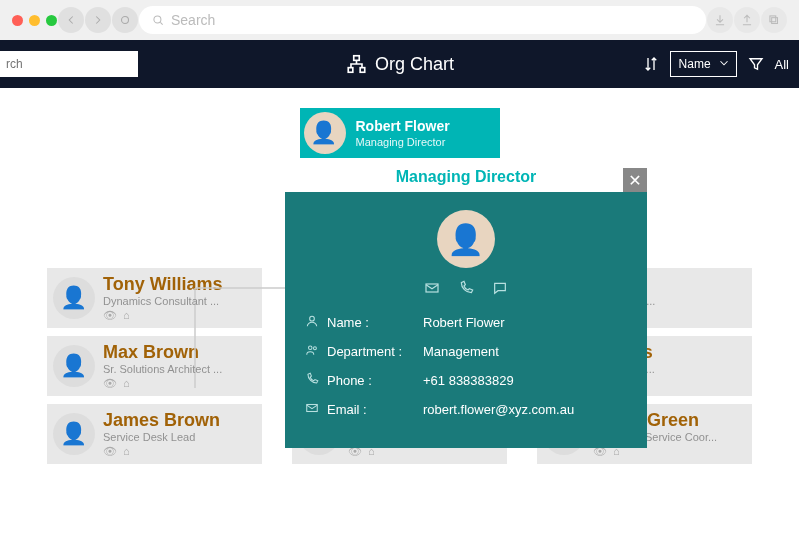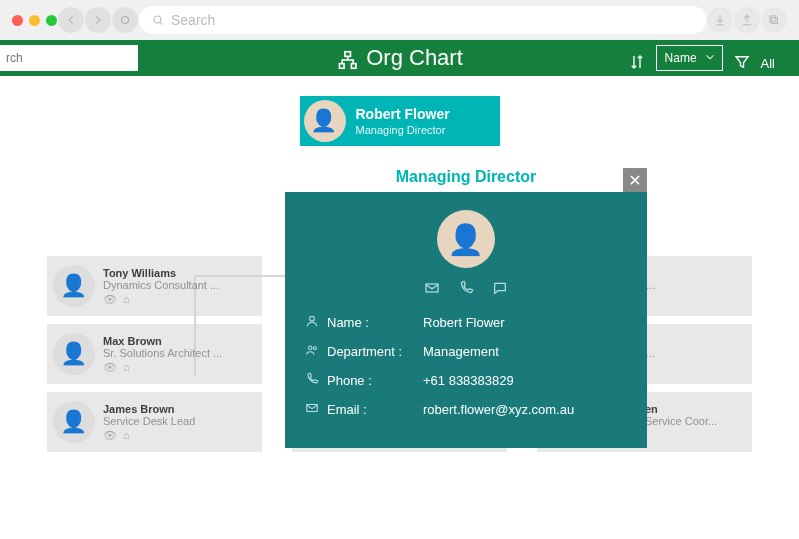--- a/index.html
+++ b/index.html
@@ -6,39 +6,39 @@
 body{background:#fff;width:799px;height:539px;overflow:hidden;position:relative}
 .browser-chrome{height:40px;background:#f0f0f0;display:flex;align-items:center;padding:0 12px;gap:1px}
 .win-dots{display:flex;gap:6px}
 .dot{width:11px;height:11px;border-radius:50%}
 .dot.red{background:#ff5f56}.dot.yellow{background:#ffbd2e}.dot.green{background:#27c93f}
 .nav-btn{width:26px;height:26px;border-radius:50%;background:#e0e0e0;display:flex;align-items:center;justify-content:center;color:#aaa;cursor:pointer}
 .addr-bar{flex:1;height:28px;background:#fff;border-radius:14px;display:flex;align-items:center;padding:0 12px;color:#bbb;font-size:14px;gap:6px}
 .tool-btn{width:26px;height:26px;border-radius:50%;background:#e8e8e8;display:flex;align-items:center;justify-content:center;color:#bbb;cursor:pointer}
 .new-tab{width:20px;height:20px;background:#999;color:#fff;display:flex;align-items:center;justify-content:center;border-radius:3px;position:absolute;right:4px;top:44px;font-size:14px}
 
-.teal-bar{height:36px;background:#15803d;display:flex;align-items:center;color:#fff;font-size:13px;position:relative}
+.teal-bar{height:48px;background:#0f172a;display:flex;align-items:center;color:#fff;font-size:13px;position:relative}
 .search-box{width:140px;height:26px;background:#fff;border:none;padding:0 8px;font-size:12px;color:#888;margin-left:-2px}
-.center-title{position:absolute;left:50%;transform:translateX(-50%);display:flex;align-items:flex-end;gap:8px;font-size:22px;font-weight:500}
-.sort-area{margin-left:auto;display:flex;align-items:flex-end;gap:10px;padding-right:24px}
+.center-title{position:absolute;left:50%;transform:translateX(-50%);display:flex;align-items:flex-end;gap:8px;font-size:18px;font-weight:500}
+.sort-area{margin-left:auto;display:flex;align-items:center;gap:10px;padding-right:10px}
 .sort-select{height:26px;background:transparent;border:1px solid #fff;color:#fff;padding:0 24px 0 8px;font-size:12px;appearance:none;position:relative}
 .sel-wrap{position:relative;display:flex;align-items:center}
 .sel-arrow{position:absolute;right:6px;pointer-events:none;color:#fff}
 
 .org-area{padding:20px;position:relative}
 .root-card{width:200px;height:50px;background:#00b5b5;display:flex;align-items:center;gap:10px;padding:4px;margin:0 auto;position:relative}
 .avatar{width:42px;height:42px;border-radius:50%;background:#ddd;flex-shrink:0;display:flex;align-items:center;justify-content:center;font-size:22px;color:#999}
 .root-card .avatar{background:#e8d5c0}
 .card-text{color:#fff;line-height:1.3}
 .card-name{font-size:14px;font-weight:600}
 .card-title{font-size:11px;opacity:.9}
 
 .grid-row{display:flex;gap:30px;justify-content:center;margin-top:8px}
 .emp-card{width:215px;height:60px;background:#e8e8e8;display:flex;align-items:center;gap:8px;padding:6px}
-.emp-card .card-name{color:#404040;font-size:11px;font-weight:700}
+.emp-card .card-name{color:#a16207;font-size:18px;font-weight:700}
 .emp-card .card-title{color:#888;font-size:11px}
 .emp-icons{display:flex;gap:6px;margin-top:2px;color:#aaa;font-size:11px}
 
 .tree-lines{position:absolute;left:50%;top:160px;width:510px;transform:translateX(-50%);height:140px;pointer-events:none}
 
 .detail-panel{position:absolute;left:285px;top:192px;width:362px;background:#1a7a7a;padding:18px 20px;color:#fff;z-index:5}
 .close-x{position:absolute;top:-24px;right:0;width:24px;height:24px;background:#888;color:#fff;display:flex;align-items:center;justify-content:center;cursor:pointer;font-size:16px}
 .d-avatar{width:58px;height:58px;border-radius:50%;background:#e8d5c0;margin:0 auto;display:flex;align-items:center;justify-content:center;font-size:30px;color:#888}
 .d-actions{display:flex;gap:18px;justify-content:center;margin:12px 0 18px;color:#b8e0e0}
 .d-row{display:flex;align-items:center;gap:6px;font-size:13px;margin-bottom:12px}

